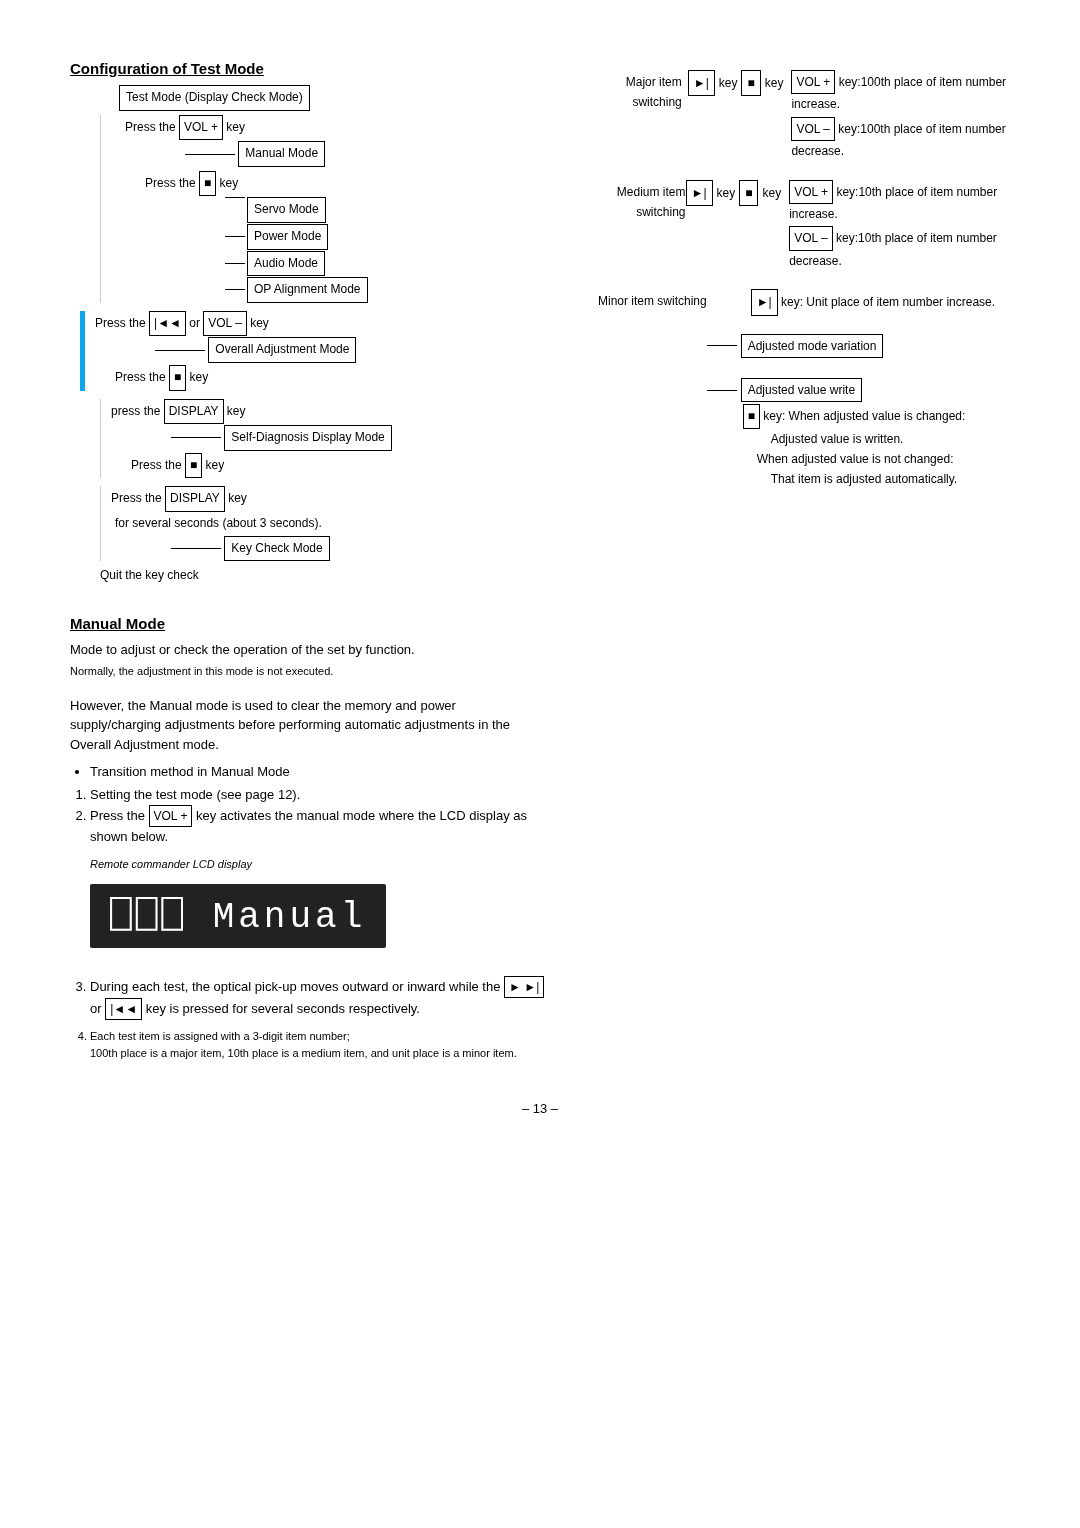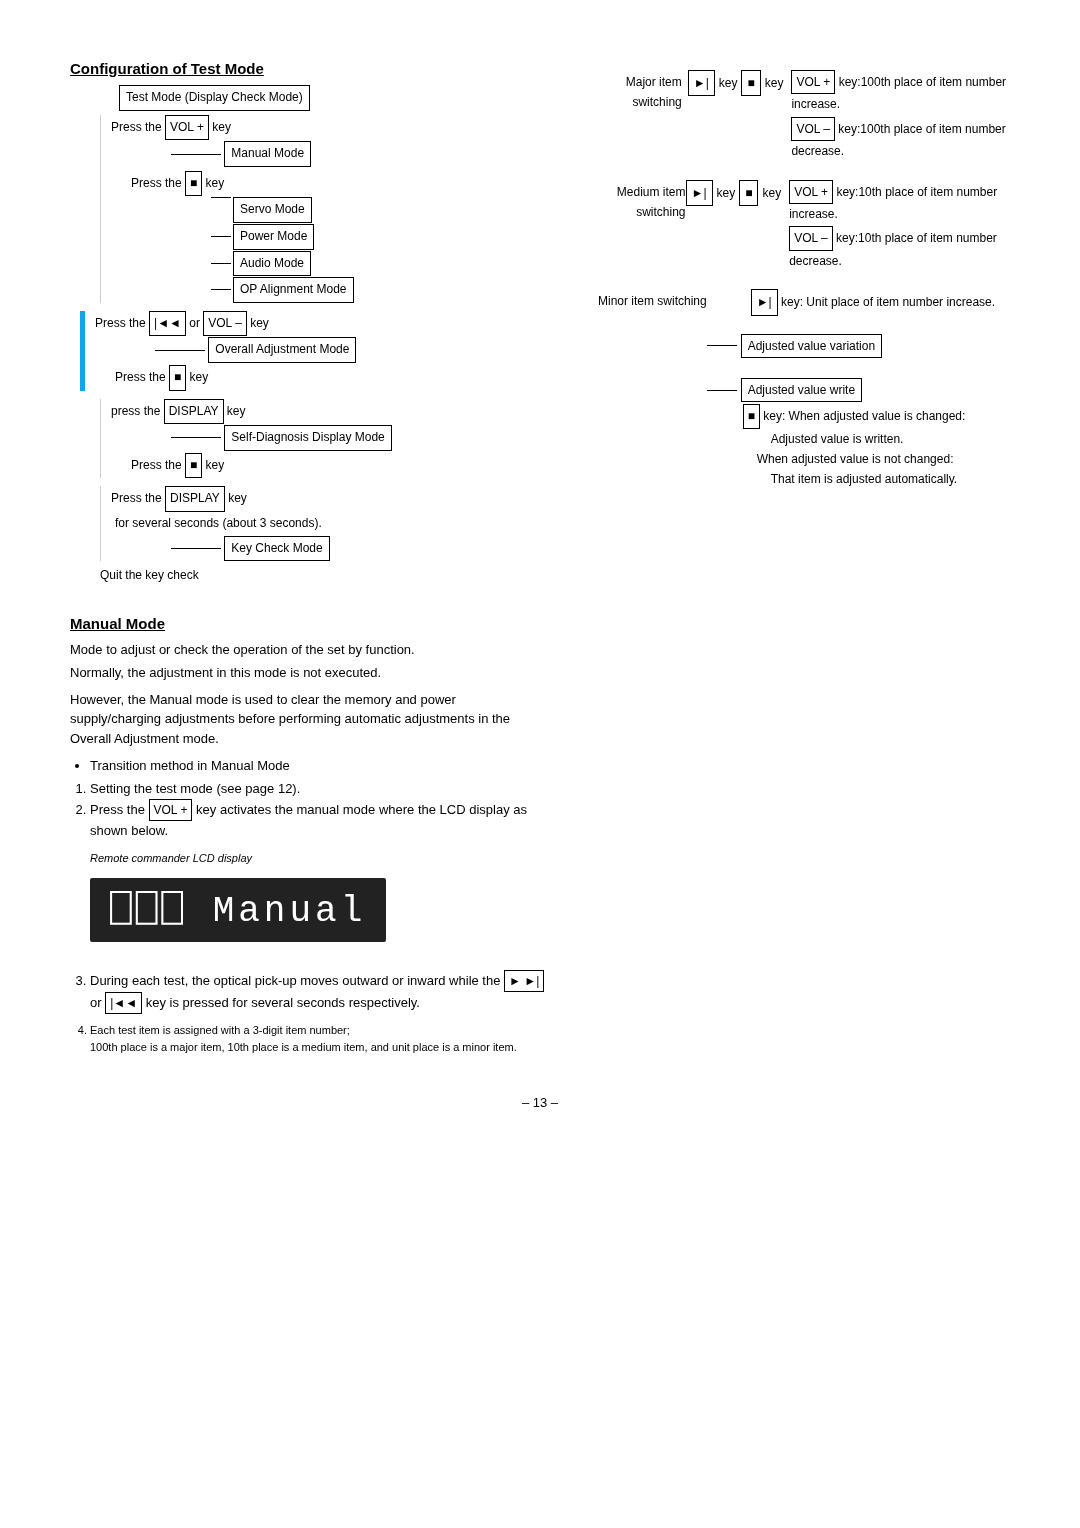--- a/index.html
+++ b/index.html
@@ -128,21 +128,21 @@
     <div class="col-left">
 
       <h2>Configuration of Test Mode</h2>
 
       <div class="diagram">
 
         <div style="margin-bottom:4px;margin-left:39px;">
           <span class="diagram-box">Test Mode (Display Check Mode)</span>
         </div>
 
-        <div style="margin-left:20px; border-left:1px solid #ccc; padding-left:10px;">
+        <div style="margin-left:20px; border-left:1px solid #ccc; padding-left:24px;">
           <div class="diagram-line">
             <span>Press the <span class="inline-key">VOL +</span> key</span>
           </div>
 
           <div style="margin-left:60px;">
             <span style="display:inline-block; width:50px; border-bottom:1px solid #000; vertical-align:middle;"></span>
             <span class="diagram-box">Manual Mode</span>
           </div>
           <div style="margin-left:20px; margin-top:4px;">
             <div class="diagram-line">
@@ -212,21 +212,21 @@
           </div>
         </div>
         <div style="margin-left:20px; margin-top:4px;">
           <span>Quit the key check</span>
         </div>
       </div>
 
       <div class="manual-section">
         <h2>Manual Mode</h2>
         <p style="font-size:13px; line-height:1.5; margin-bottom:4px;">Mode to adjust or check the operation of the set by function.</p>
-        <p style="font-size:13px; line-height:1.5; margin-bottom:7px;">Normally, the adjustment in this mode is not executed.</p>
+        <p style="font-size:11px; line-height:1.5; margin-bottom:16px;">Normally, the adjustment in this mode is not executed.</p>
         <p style="font-size:13px; line-height:1.5; margin-bottom:10px;">However, the Manual mode is used to clear the memory and power supply/charging adjustments before performing automatic adjustments in the Overall Adjustment mode.</p>
 
         <ul class="bullet-items">
           <li>Transition method in Manual Mode</li>
         </ul>
 
         <ol class="numbered-items">
           <li style="font-size:13px; line-height:1.5;">Setting the test mode (see page 12).</li>
           <li style="font-size:13px; line-height:1.5;">Press the <span class="inline-key">VOL +</span> key activates the manual mode where the LCD display as shown below.</li>
         </ol>
@@ -296,21 +296,21 @@
             </div>
           </div>
         </div>
 
         <div style="margin-top:18px;">
           <div style="display:flex; align-items:flex-start;">
             <div style="width:130px;"></div>
             <div style="flex:1;">
               <div style="display:flex; align-items:center; gap:4px; margin-bottom:2px;">
                 <span style="width:30px; border-bottom:1px solid #000; display:inline-block; vertical-align:middle;"></span>
-                <span class="diagram-box">Adjusted value variation</span>
+                <span class="diagram-box">Adjusted mode variation</span>
               </div>
             </div>
           </div>
         </div>
 
         <div style="margin-top:18px;">
           <div style="display:flex; align-items:flex-start;">
             <div style="width:130px;"></div>
             <div style="flex:1;">
               <div style="display:flex; align-items:center; gap:4px; margin-bottom:2px;">

